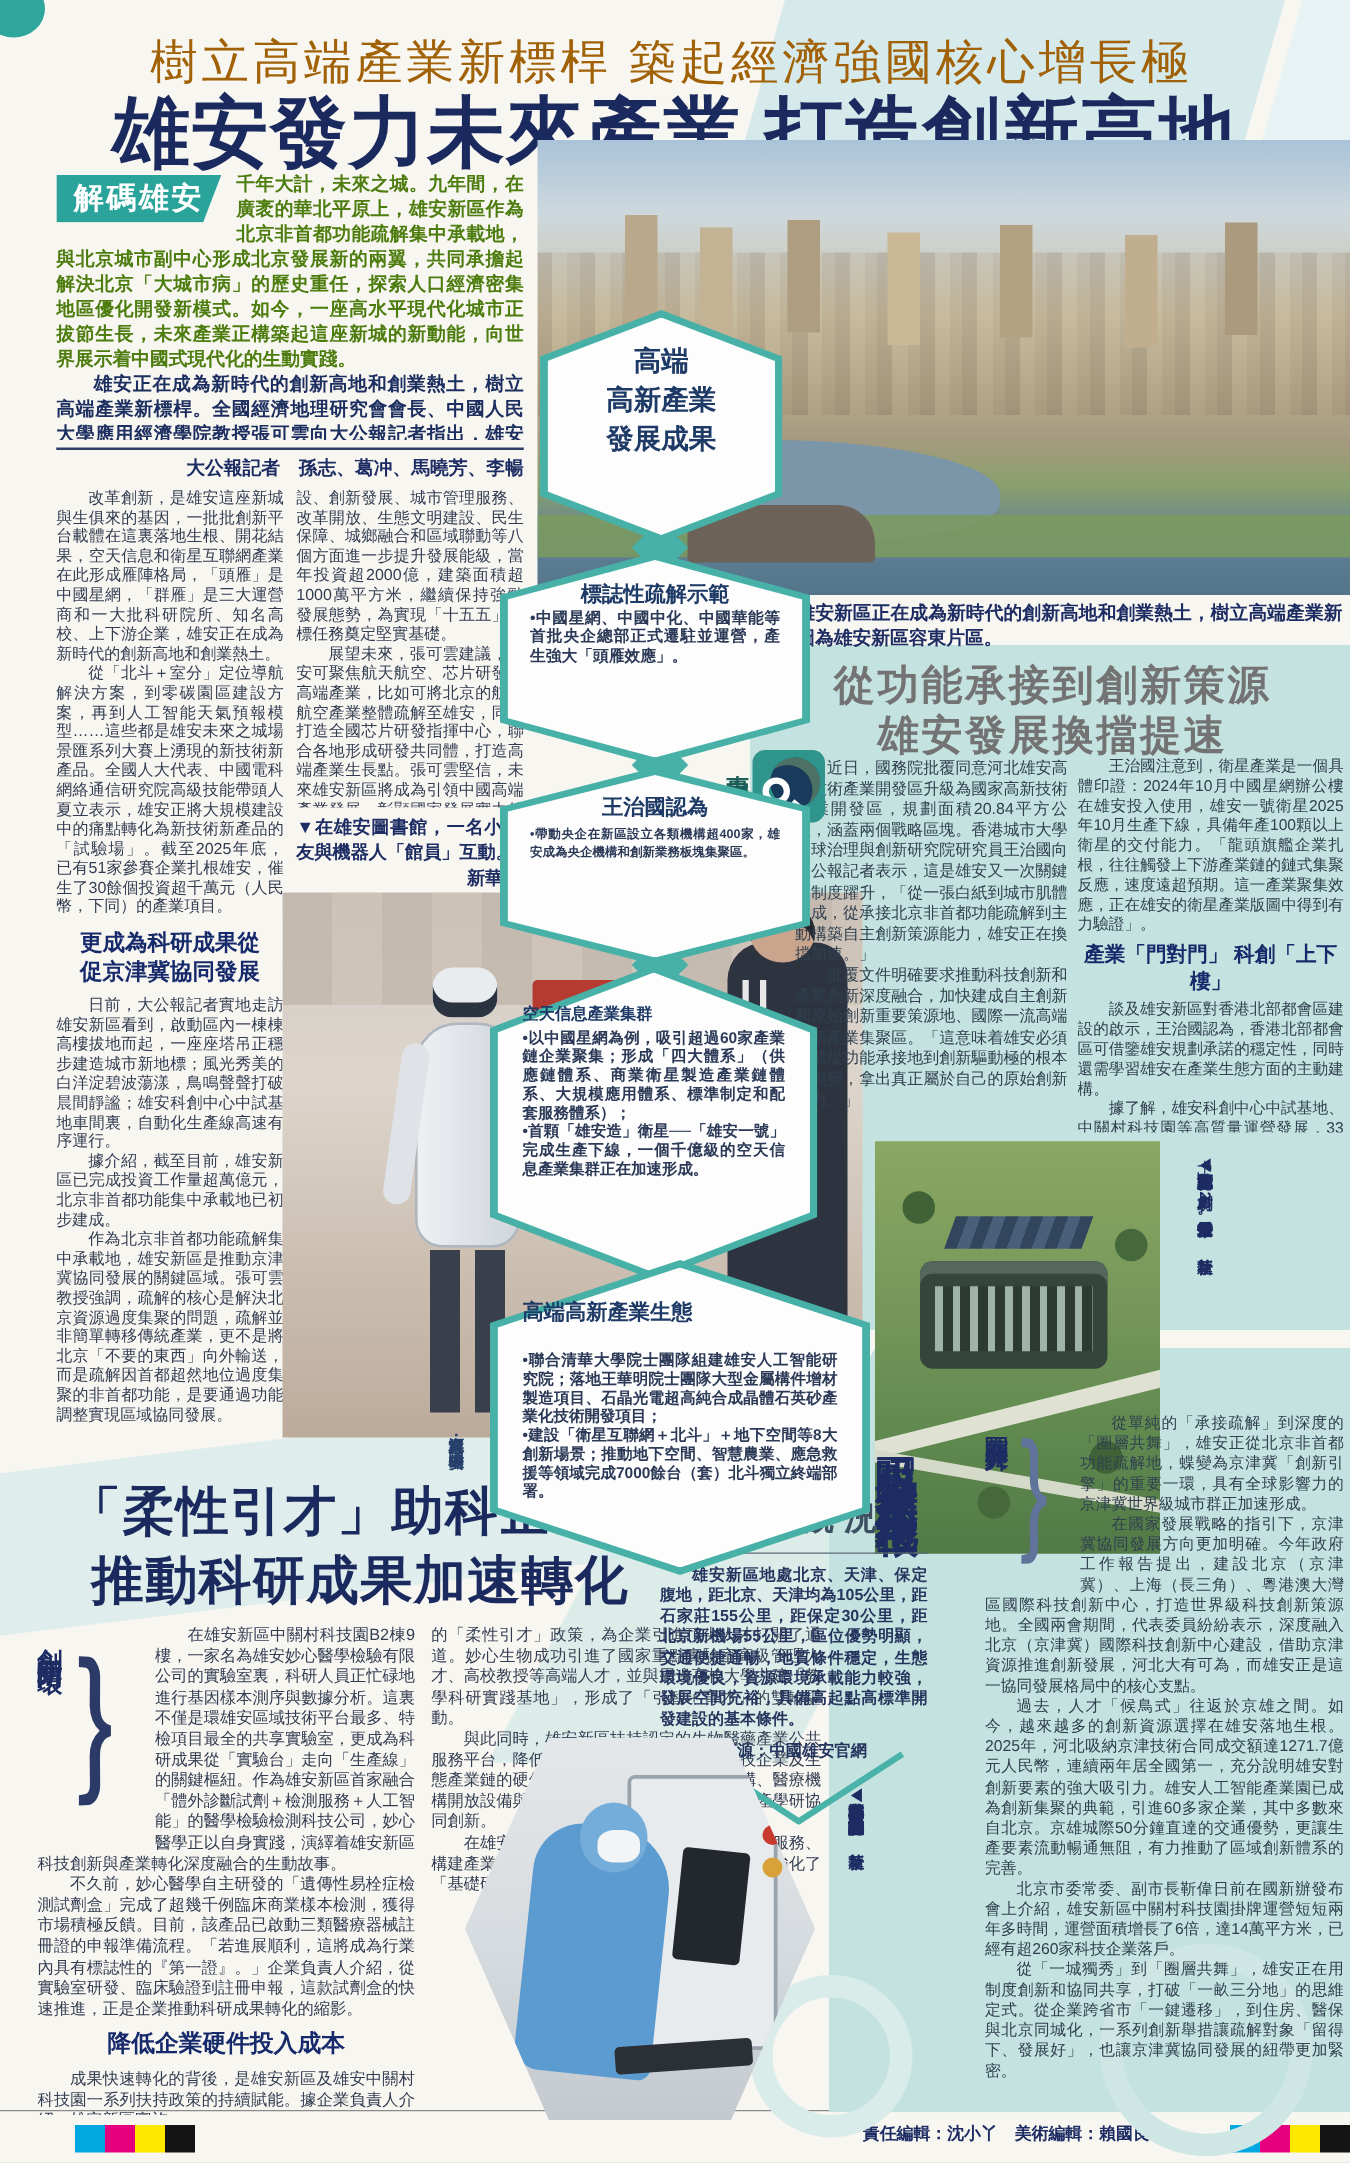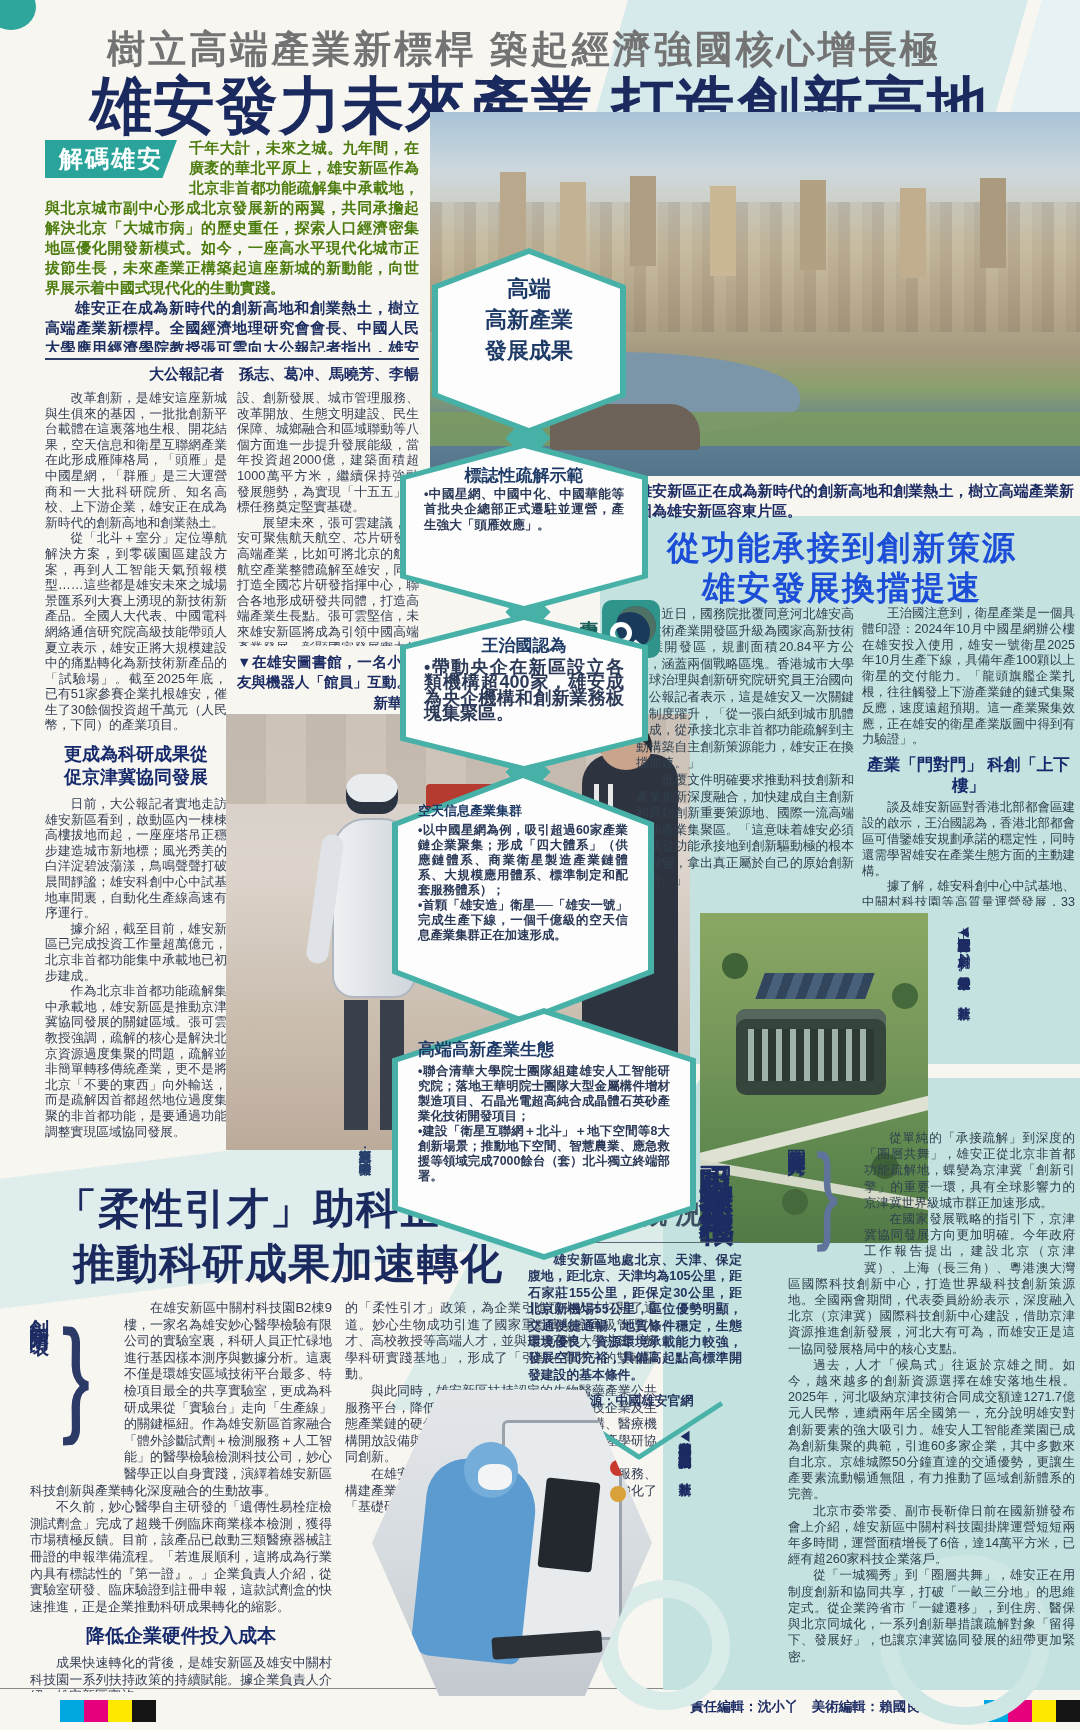--- a/index.html
+++ b/index.html
@@ -23,21 +23,21 @@
 </style>
 </head>
 <body>
 
 <div class="page">
 
   <div class="abs" style="left:-14px;top:-16px;width:50px;height:46px;border-radius:50%;background:#2ea69c"></div>
   <div class="abs" style="left:628px;top:0;width:400px;height:132px;background:#d6eaec;transform:skewX(-16deg);transform-origin:top left"></div>
   <div class="abs" style="left:1042px;top:0;width:70px;height:132px;background:#e6f2f3;transform:skewX(-16deg);transform-origin:top left"></div>
 
-  <div class="abs" style="left:24px;top:24px;width:1000px;text-align:center;font-size:38px;font-weight:700;color:#737373;letter-spacing:3px">樹立高端產業新標桿  築起經濟強國核心增長極</div>
+  <div class="abs" style="left:37px;top:24px;width:1000px;text-align:center;font-size:38px;font-weight:400;color:#a16207;letter-spacing:3px">樹立高端產業新標桿  築起經濟強國核心增長極</div>
   <div class="abs" style="left:0;top:64px;width:1080px;text-align:center;font-size:62px;font-weight:900;color:#1b2a5e;letter-spacing:1px">雄安發力未來產業  打造創新高地</div>
 
   <div class="abs photo" style="left:430px;top:112px;width:650px;height:364px;z-index:1;background:linear-gradient(180deg,#a9c3d8 0%,#cdd8de 16%,#cec3a6 38%,#b8ab8e 55%,#a59a7f 66%,#8aa06d 76%,#5e7f95 88%,#547489 100%)">
     <div class="abs" style="left:0;top:90px;width:650px;height:130px;background:repeating-linear-gradient(90deg,rgba(115,95,75,0.35) 0 12px,rgba(170,150,120,0.25) 12px 24px,rgba(140,120,95,0.3) 24px 34px);opacity:.7"></div>
     <div class="abs" style="left:70px;top:60px;width:26px;height:90px;background:#b9a88c;box-shadow:60px 10px 0 #c4b294,130px 4px 0 #ae9d80,210px 14px 0 #c9b795,300px 8px 0 #b3a184,400px 16px 0 #c0ae8e,480px 6px 0 #ab9a7e"></div>
     <div class="abs" style="left:30px;top:240px;width:340px;height:80px;background:#7b96a9;border-radius:50% 60% 40% 50%"></div>
     <div class="abs" style="left:0;top:300px;width:650px;height:34px;background:#7d9b5e;opacity:.85"></div>
     <div class="abs" style="left:120px;top:292px;width:150px;height:46px;background:#6d6257;border-radius:8px 30px 4px 4px"></div>
   </div>
   <div class="abs cap jtext" style="left:592px;top:481px;width:482px;font-size:15px;line-height:1.35;z-index:4">▲河北雄安新區正在成為新時代的創新高地和創業熱土，樹立高端產業新標桿。圖為雄安新區容東片區。</div>
@@ -105,47 +105,47 @@
       <div class="hxt" style="font-size:17px">標誌性疏解示範</div>
       <div class="hxb" style="font-size:12.6px;line-height:15.4px;margin-top:0">•中國星網、中國中化、中國華能等首批央企總部正式遷駐並運營，產生強大「頭雁效應」。</div>
     </div>
   </div>
   <div class="dia" style="left:512px;top:596px"></div>
   <div class="hexo" style="left:400px;top:614px;width:248px;height:158px">
     <div class="hx"></div>
       <div class="hxi"></div>
     <div class="hxc" style="left:24px;right:24px;top:20px">
       <div class="hxt" style="font-size:17px">王治國認為</div>
-      <div class="hxb" style="font-size:18px;line-height:15.4px;margin-top:3px">•帶動央企在新區設立各類機構超400家，雄安成為央企機構和創新業務板塊集聚區。</div>
+      <div class="hxb" style="font-size:10px;line-height:15.4px;margin-top:3px">•帶動央企在新區設立各類機構超400家，雄安成為央企機構和創新業務板塊集聚區。</div>
     </div>
   </div>
   <div class="dia" style="left:512px;top:756px"></div>
   <div class="hexo" style="left:392px;top:772px;width:262px;height:252px">
     <div class="hx"></div>
       <div class="hxi"></div>
     <div class="hxc" style="left:26px;right:26px;top:30px">
       <div class="hxt" style="font-size:13px;text-align:left">空天信息產業集群</div>
       <div class="hxb" style="font-size:12.4px;line-height:15px;margin-top:3px">•以中國星網為例，吸引超過60家產業鏈企業聚集；形成「四大體系」（供應鏈體系、商業衛星製造產業鏈體系、大規模應用體系、標準制定和配套服務體系）；</div>
       <div class="hxb" style="font-size:12.4px;line-height:15px">•首顆「雄安造」衛星──「雄安一號」完成生產下線，一個千億級的空天信息產業集群正在加速形成。</div>
     </div>
   </div>
   <div class="dia" style="left:512px;top:1008px"></div>
   <div class="hexo" style="left:392px;top:1008px;width:304px;height:252px">
     <div class="hx"></div>
       <div class="hxi"></div>
     <div class="hxc" style="left:26px;right:26px;top:30px">
       <div class="hxt" style="font-size:17px;text-align:left">高端高新產業生態</div>
-      <div class="hxb" style="font-size:12.4px;line-height:15px;margin-top:3px">•聯合清華大學院士團隊組建雄安人工智能研究院；落地王華明院士團隊大型金屬構件增材製造項目、石晶光電超高純合成晶體石英砂產業化技術開發項目；</div>
+      <div class="hxb" style="font-size:12.4px;line-height:15px;margin-top:20px">•聯合清華大學院士團隊組建雄安人工智能研究院；落地王華明院士團隊大型金屬構件增材製造項目、石晶光電超高純合成晶體石英砂產業化技術開發項目；</div>
       <div class="hxb" style="font-size:12.4px;line-height:15px">•建設「衛星互聯網＋北斗」＋地下空間等8大創新場景；推動地下空間、智慧農業、應急救援等領域完成7000餘台（套）北斗獨立終端部署。</div>
     </div>
   </div>
   <div class="abs vtext" style="left:356px;top:1140px;height:118px;font-size:12.5px;font-weight:bold;color:#26406b;z-index:6;line-height:17px">資料來源：中國雄安</div>
 
   <div class="abs" style="left:600px;top:516px;width:480px;height:548px;background:#c4e2df;z-index:0"></div>
-  <div class="abs" style="left:620px;top:528px;width:444px;text-align:center;font-weight:800;font-size:33px;line-height:1.22;color:#1d4ed8;letter-spacing:2px;z-index:2">
+  <div class="abs" style="left:620px;top:528px;width:444px;text-align:center;font-weight:800;font-size:33px;line-height:1.22;color:#737373;letter-spacing:2px;z-index:2">
     <div>從功能承接到創新策源</div>
     <div>雄安發展換擋提速</div>
   </div>
 
   <div class="abs vtext" style="left:576px;top:604px;height:116px;font-size:19px;font-weight:bold;color:#1c5f5a;letter-spacing:4px;z-index:3">專家解讀</div>
   <div class="abs" style="left:602px;top:600px;width:58px;height:58px;background:#2e948c;border-radius:10px;z-index:3">
     <div class="abs" style="left:14px;top:6px;width:40px;height:40px;background:#1a3a5c;border-radius:50%;box-shadow:inset -6px 6px 0 rgba(120,160,110,.55)"></div>
     <div class="abs" style="left:8px;top:22px;width:22px;height:22px;border:5px solid #fff;border-radius:50%"></div>
     <div class="abs" style="left:30px;top:44px;width:16px;height:5px;background:#fff;transform:rotate(40deg)"></div>
   </div>

